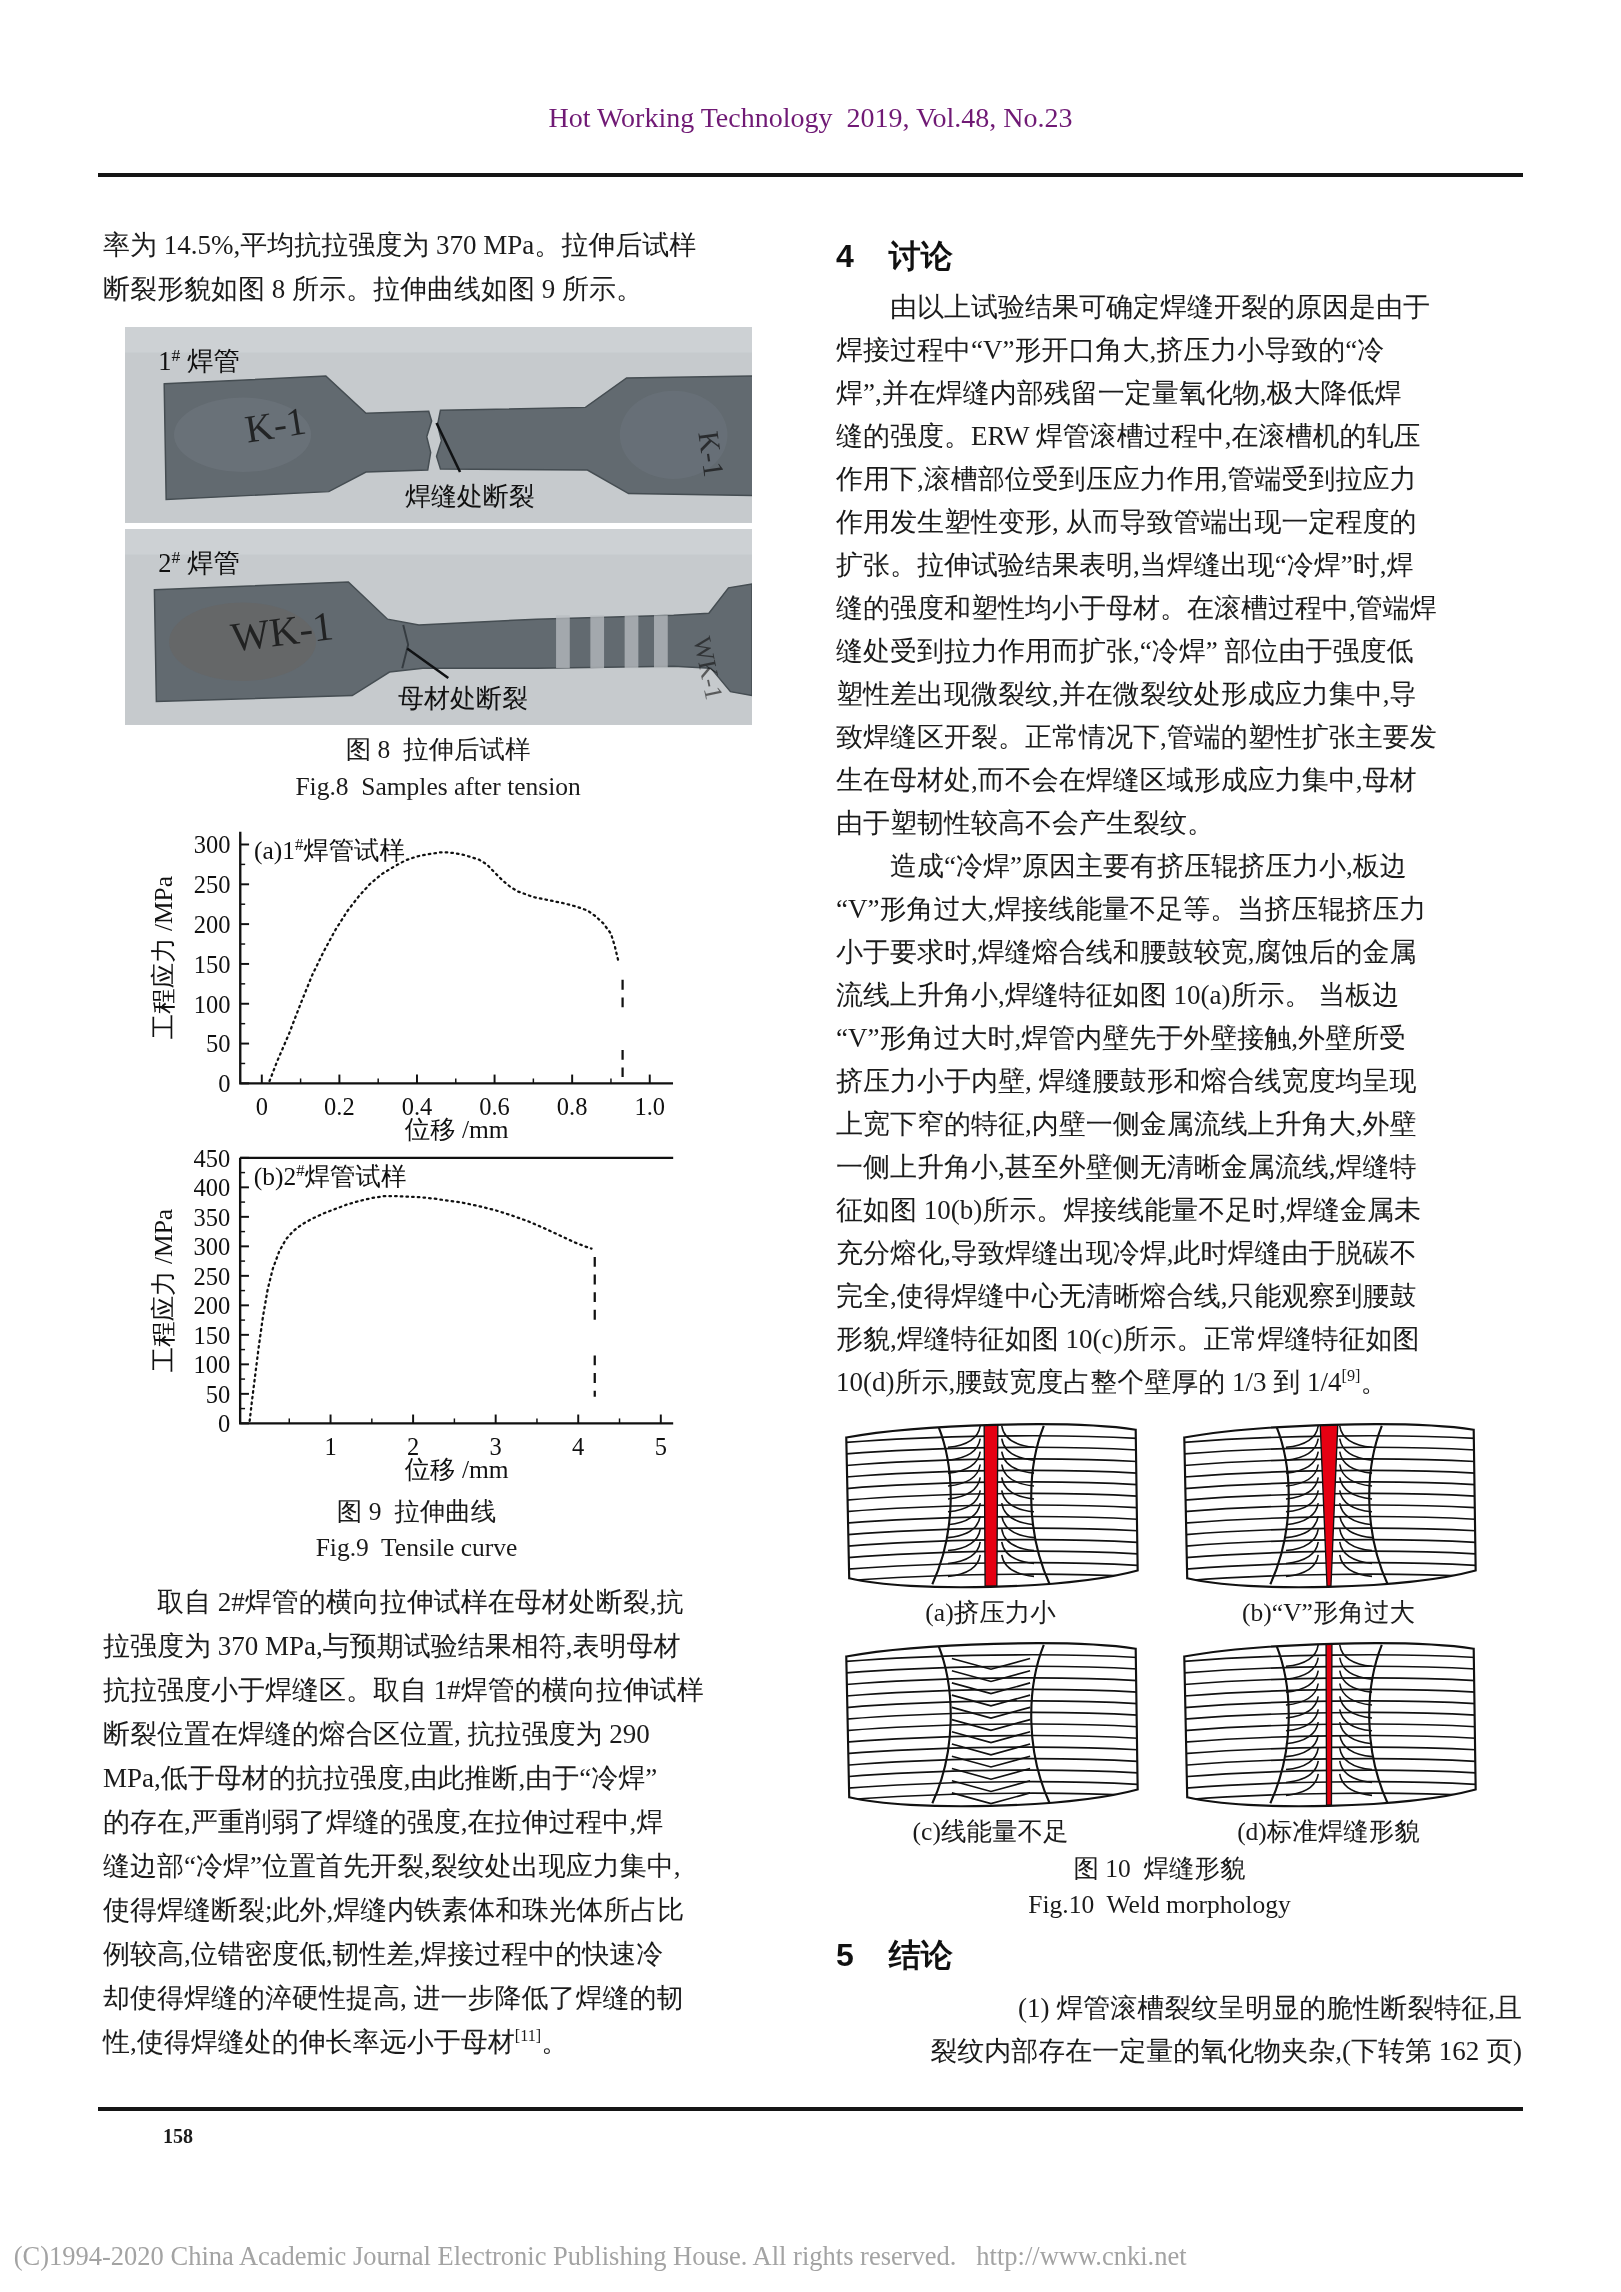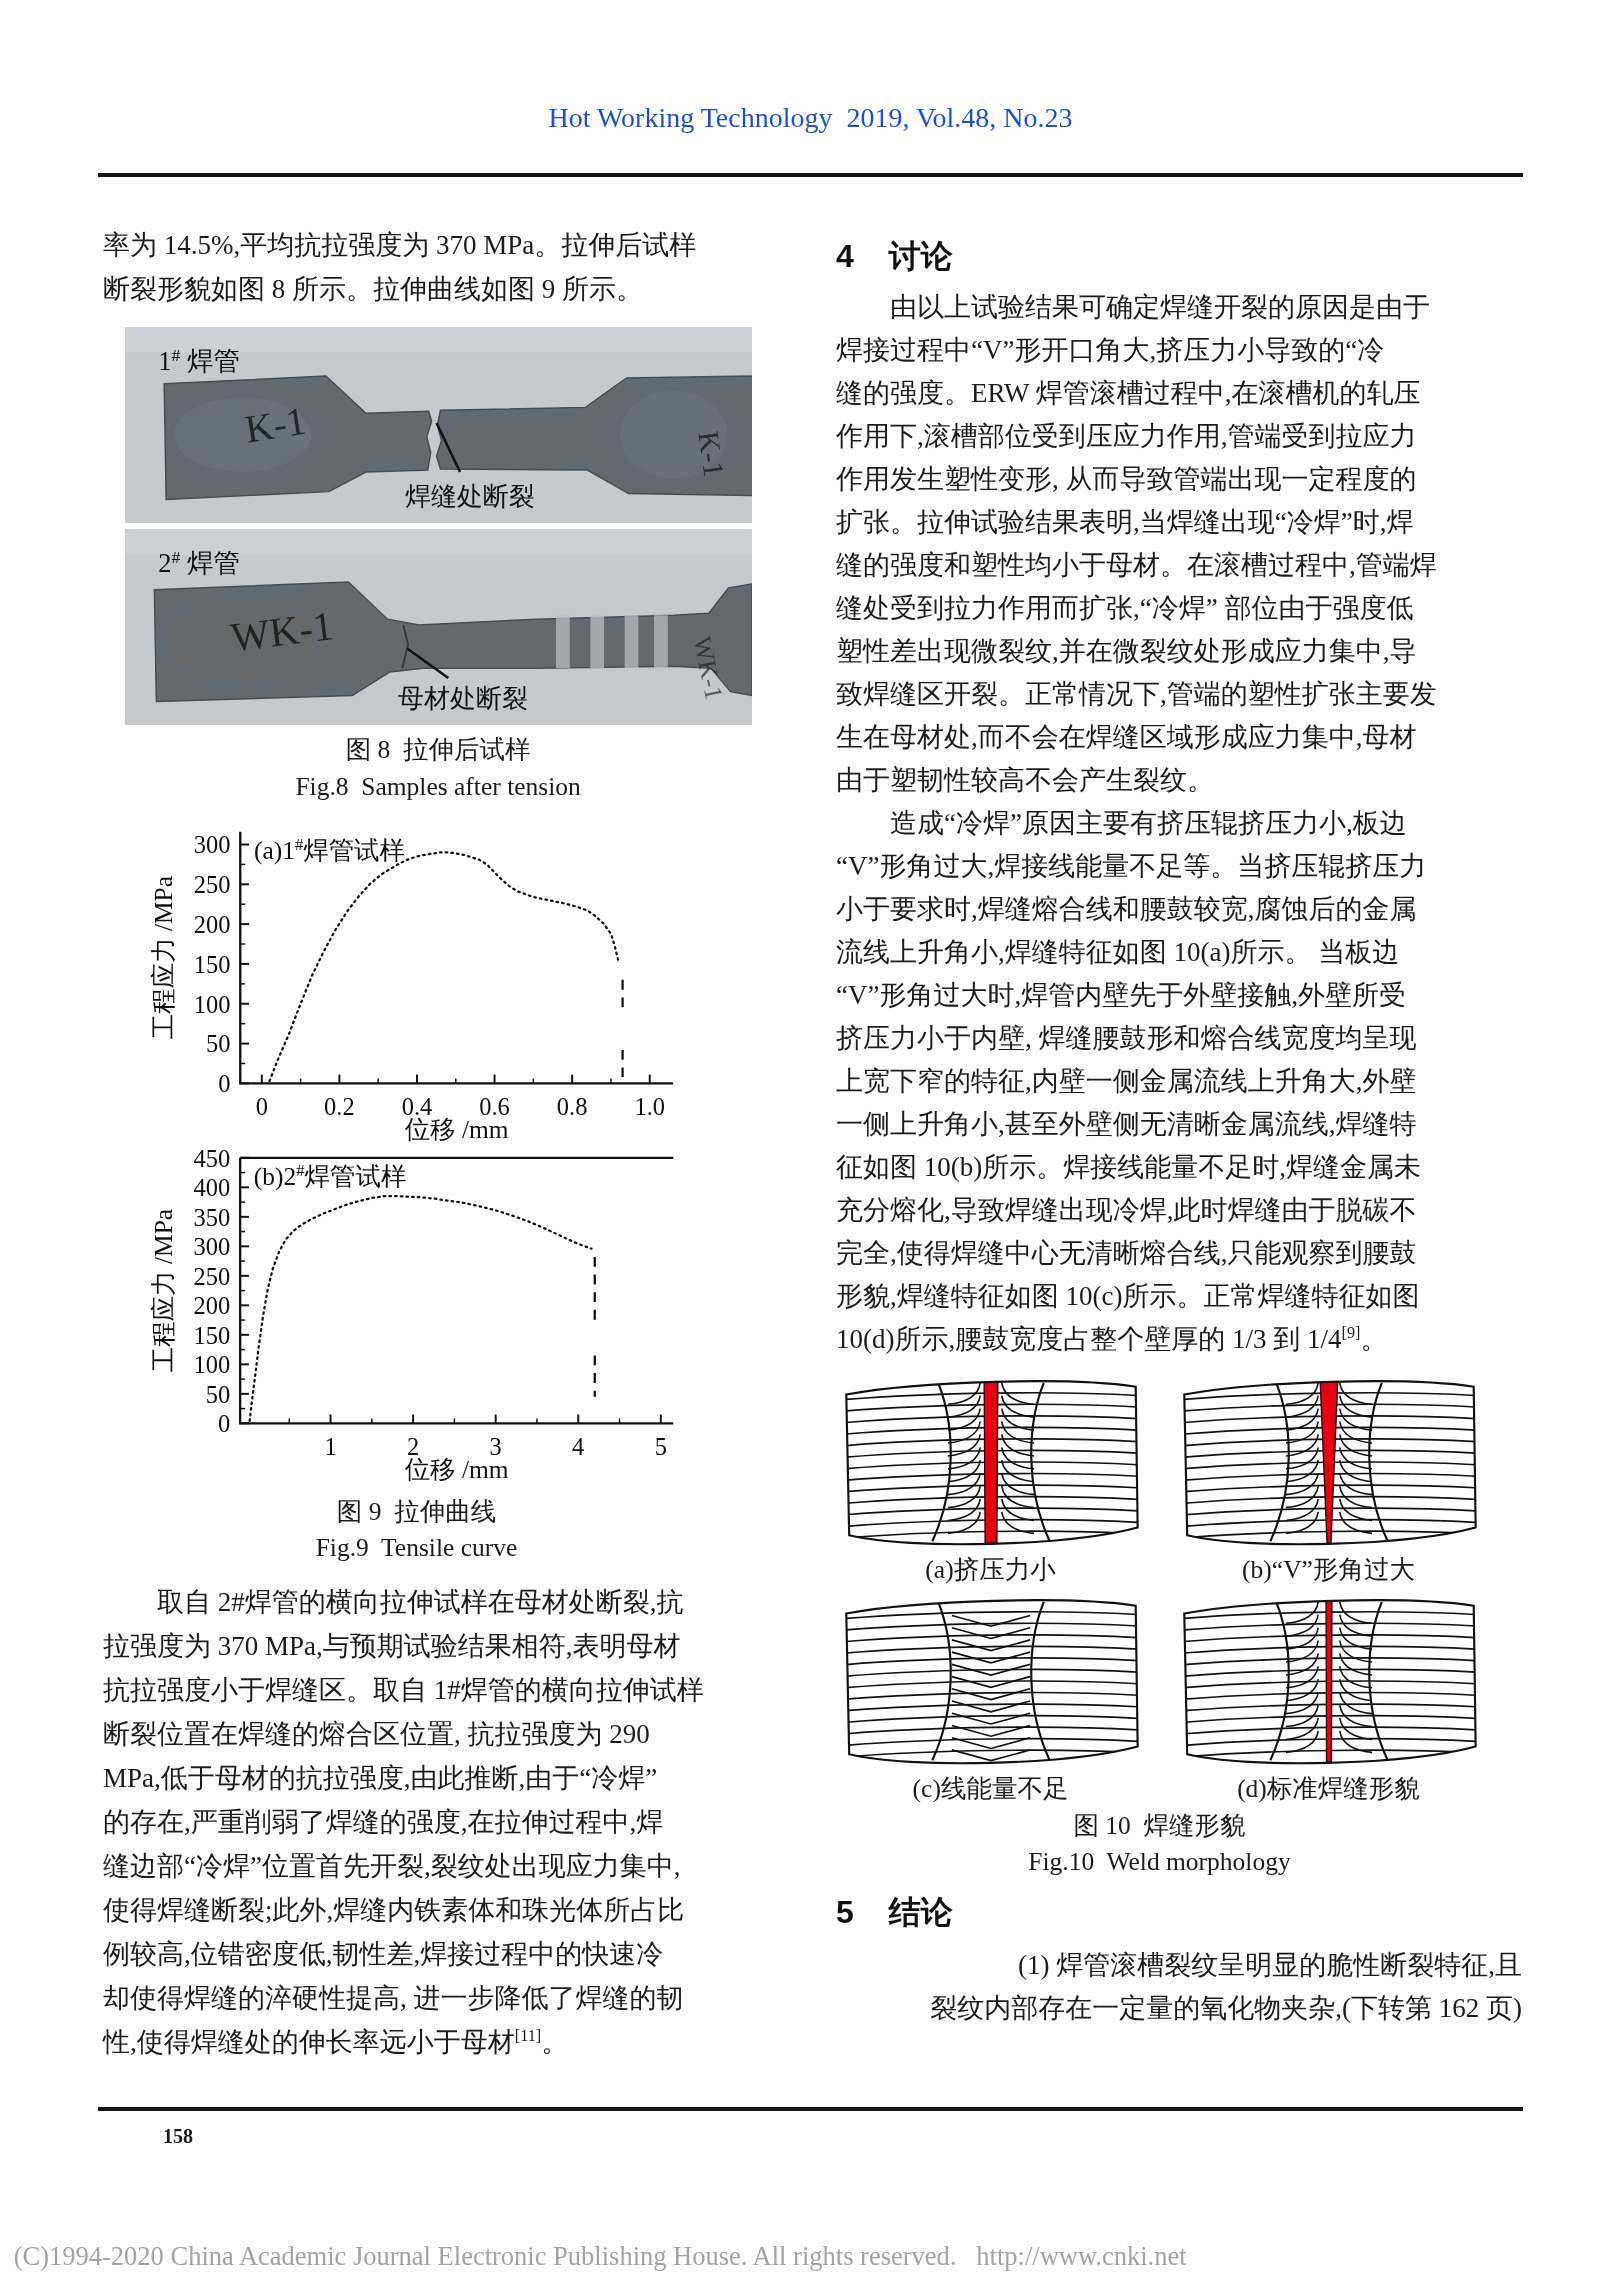--- a/index.html
+++ b/index.html
@@ -1,19 +1,19 @@
 <!DOCTYPE html>
 <html><head>
 <meta charset="utf-8">
 <style>
   html,body{margin:0;padding:0;background:#e9e9e9;}
   .page{position:relative;width:1621px;height:2293px;margin:0 auto;background:#ffffff;
         font-family:"Liberation Serif","DejaVu Serif",serif;color:#1b1b1b;overflow:hidden;}
   .journal{position:absolute;top:102px;left:0;width:100%;text-align:center;
-           font-size:28px;color:#1d4ed8;white-space:pre;}
+           font-size:28px;color:#701a75;white-space:pre;}
   .rule{position:absolute;left:98px;width:1425px;height:3.9px;background:#151515;}
   .rule-top{top:173px;}
   .rule-bottom{top:2107px;}
   .col{position:absolute;top:223px;}
   .col-left{left:103px;width:683px;}
   .col-right{left:836px;width:686px;}
   .tline{font-size:27px;line-height:44px;white-space:pre;}
   .col-right .tline{line-height:43px;}
   sup{font-size:0.6em;vertical-align:super;line-height:0;}
   .para{margin-top:13.7px;}
@@ -216,20 +216,21 @@
   </div>
 
   <div class="col col-right">
     <div class="sec-head">
       <span class="num">4</span><span>讨论</span>
     </div>
 
     <div class="para-tight">
         <div class="tline">　　由以上试验结果可确定焊缝开裂的原因是由于</div>
         <div class="tline">焊接过程中“V”形开口角大,挤压力小导致的“冷</div>
+        <div class="tline">焊”,并在焊缝内部残留一定量氧化物,极大降低焊</div>
         <div class="tline">缝的强度。ERW 焊管滚槽过程中,在滚槽机的轧压</div>
         <div class="tline">作用下,滚槽部位受到压应力作用,管端受到拉应力</div>
         <div class="tline">作用发生塑性变形, 从而导致管端出现一定程度的</div>
         <div class="tline">扩张。拉伸试验结果表明,当焊缝出现“冷焊”时,焊</div>
         <div class="tline">缝的强度和塑性均小于母材。在滚槽过程中,管端焊</div>
         <div class="tline">缝处受到拉力作用而扩张,“冷焊” 部位由于强度低</div>
         <div class="tline">塑性差出现微裂纹,并在微裂纹处形成应力集中,导</div>
         <div class="tline">致焊缝区开裂。正常情况下,管端的塑性扩张主要发</div>
         <div class="tline">生在母材处,而不会在焊缝区域形成应力集中,母材</div>
         <div class="tline">由于塑韧性较高不会产生裂纹。</div>

